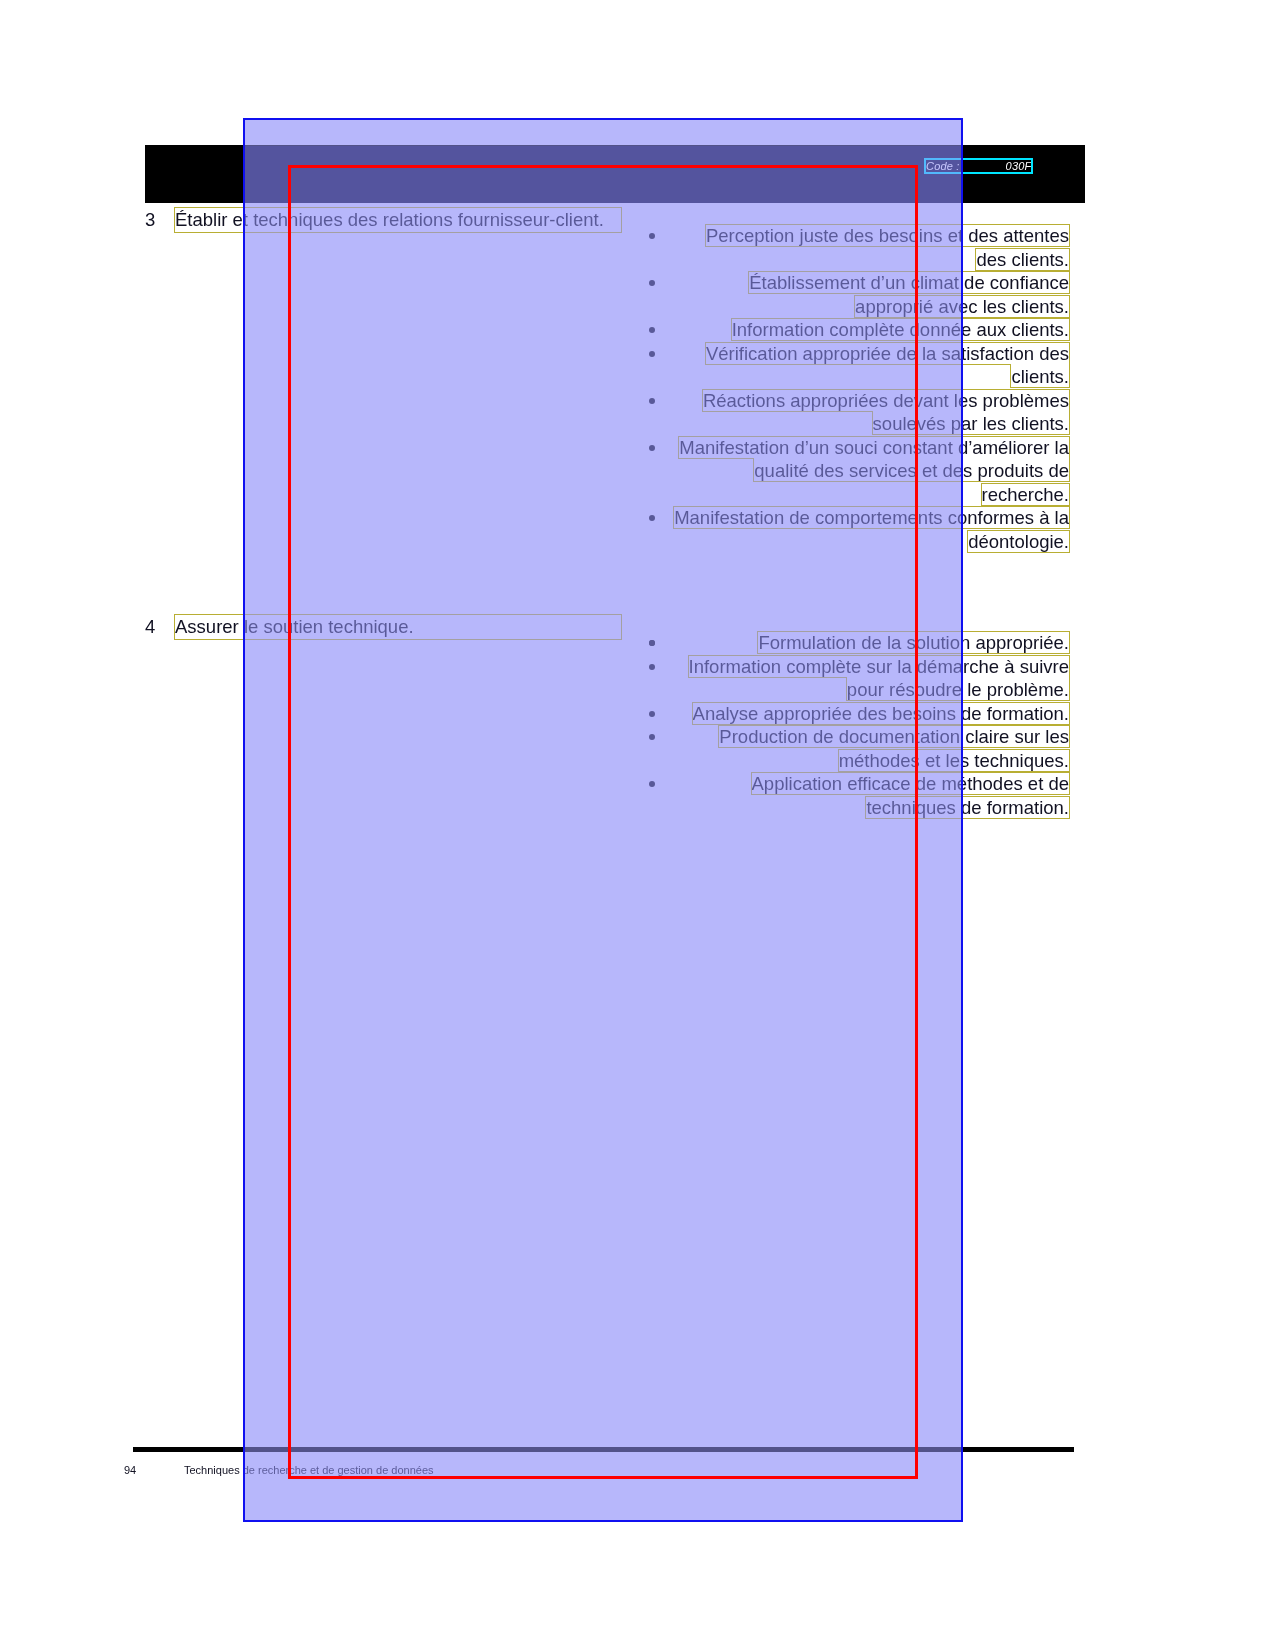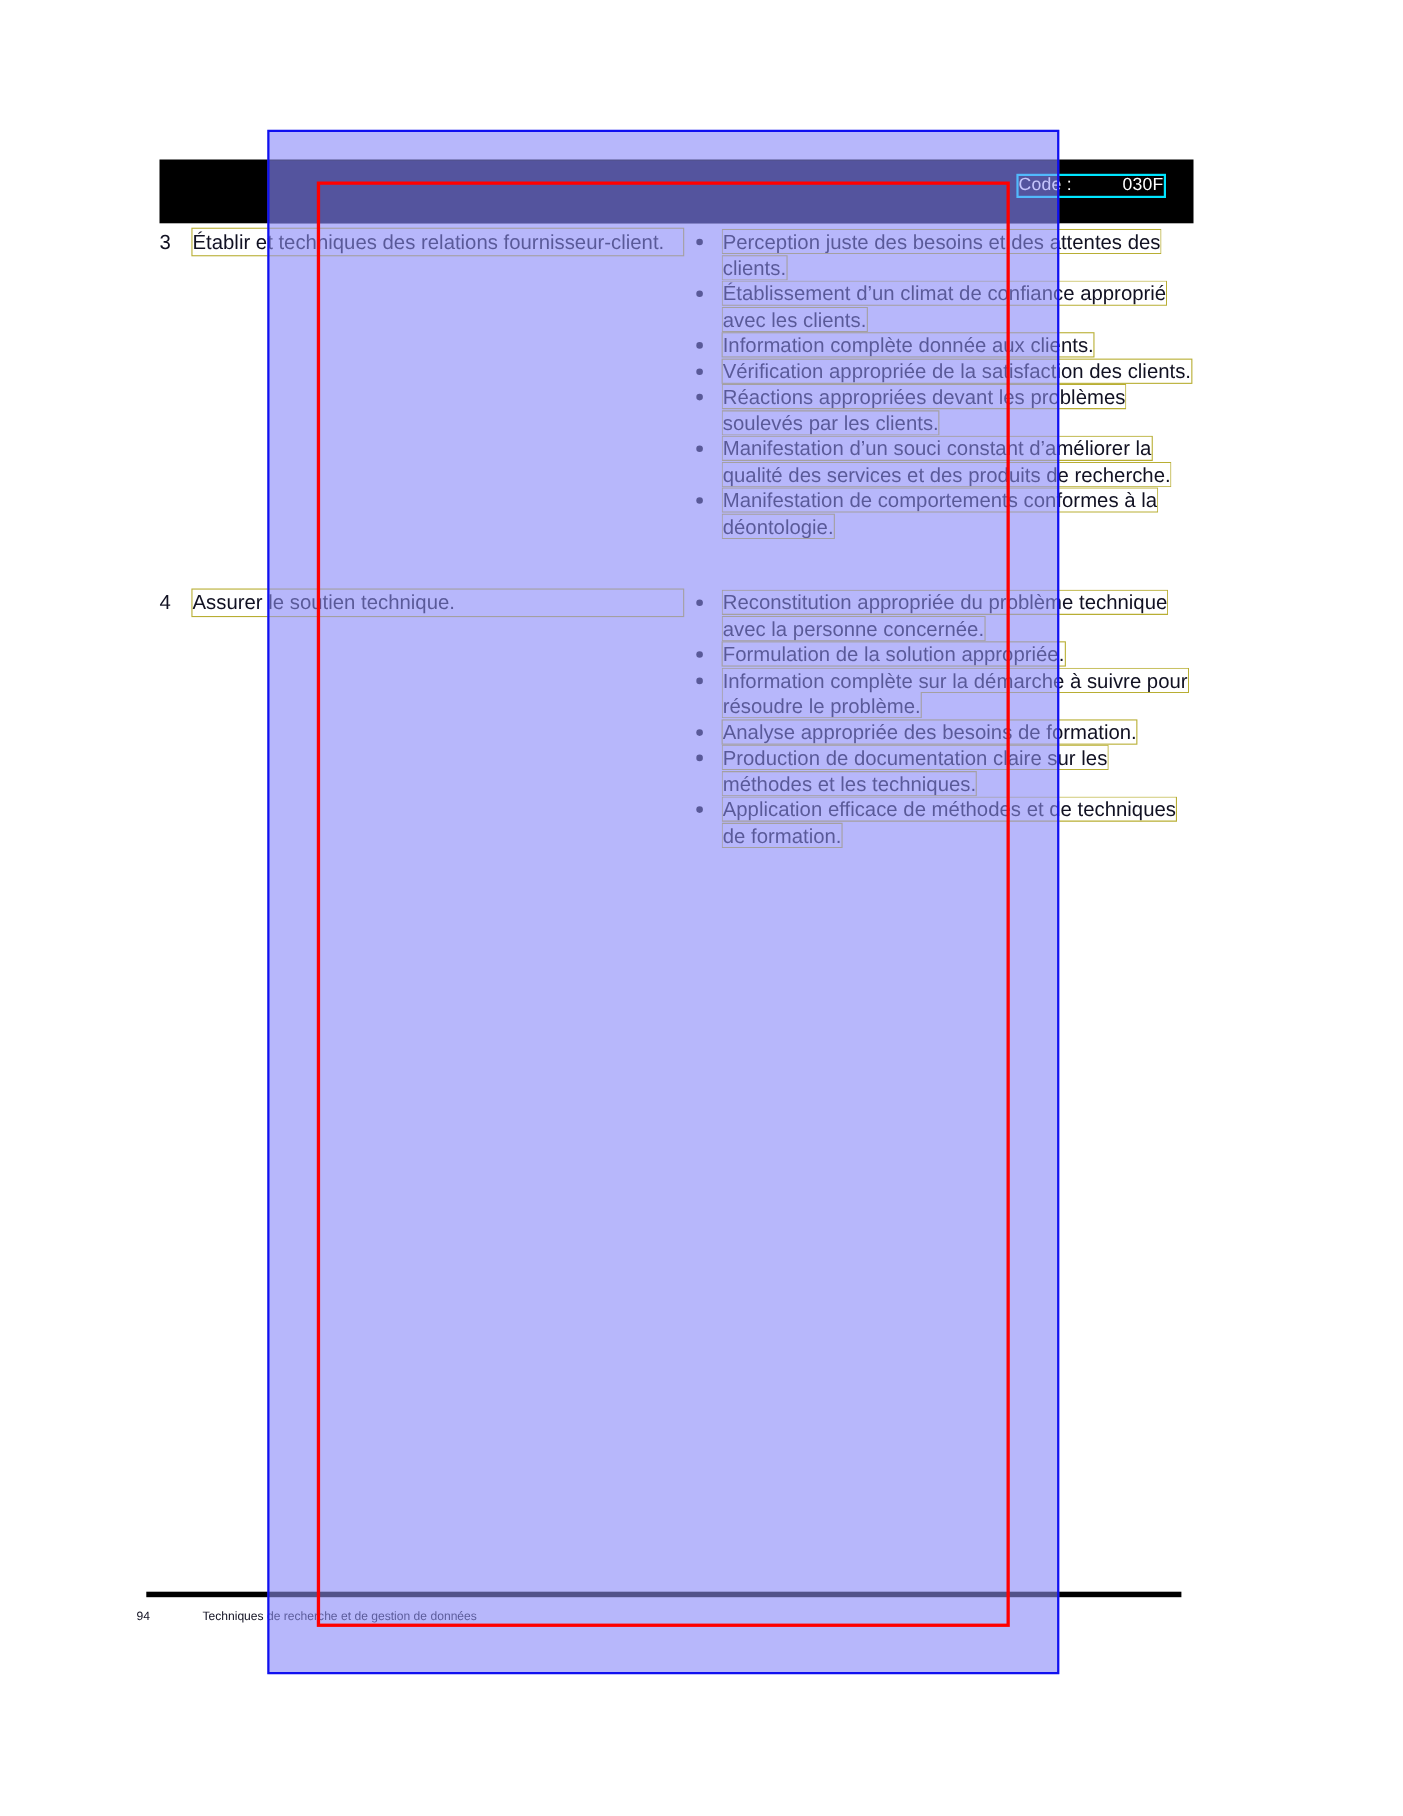--- a/index.html
+++ b/index.html
@@ -52,23 +52,24 @@
     top: 145px;
     width: 940px;
     height: 58px;
     background: #000000;
   }
   .header-code {
     position: absolute;
     left: 926px;
     top: 160px;
     color: #ffffff;
-    font-size: 16px;
+    font-size: 11px;
     letter-spacing: 0.2px;
     white-space: nowrap;
+    font-style: italic;
   }
   .header-code .code-num {
     display: inline-block;
     margin-left: 46px;
   }
   .cyan-box {
     outline: 2px solid #00e5ff;
     outline-offset: 0px;
   }
 
@@ -107,22 +108,23 @@
   .task-num {
     width: 30px;
     flex: 0 0 30px;
   }
   .task-text {
     flex: 1 1 auto;
   }
 
   ul.crit {
     list-style: none;
-    margin: 0;
+    margin: 16px;
     padding: 0;
+    text-align: right;
   }
   ul.crit li {
     position: relative;
     padding-left: 32px;
     margin: 0 0 0 0;
     font-size: 18.5px;
     line-height: 23.5px;
     color: #111122;
   }
   ul.crit li .bullet {
@@ -201,21 +203,21 @@
 
     <div class="row sec4">
       <div class="col-left">
         <div class="task">
           <span class="task-num">4</span>
           <span class="task-text wordbox">Assurer le soutien technique.</span>
         </div>
       </div>
       <div class="col-right">
         <ul class="crit">
-          <li><span class="bullet"></span><span class="wordbox">Reconstitution appropriée du problème technique avec la personne concernée.</span></li>
+          <li><span class="bullet"></span></li>
           <li><span class="bullet"></span><span class="wordbox">Formulation de la solution appropriée.</span></li>
           <li><span class="bullet"></span><span class="wordbox">Information complète sur la démarche à suivre pour résoudre le problème.</span></li>
           <li><span class="bullet"></span><span class="wordbox">Analyse appropriée des besoins de formation.</span></li>
           <li><span class="bullet"></span><span class="wordbox">Production de documentation claire sur les méthodes et les techniques.</span></li>
           <li><span class="bullet"></span><span class="wordbox">Application efficace de méthodes et de techniques de formation.</span></li>
         </ul>
       </div>
     </div>
 
   </div>

